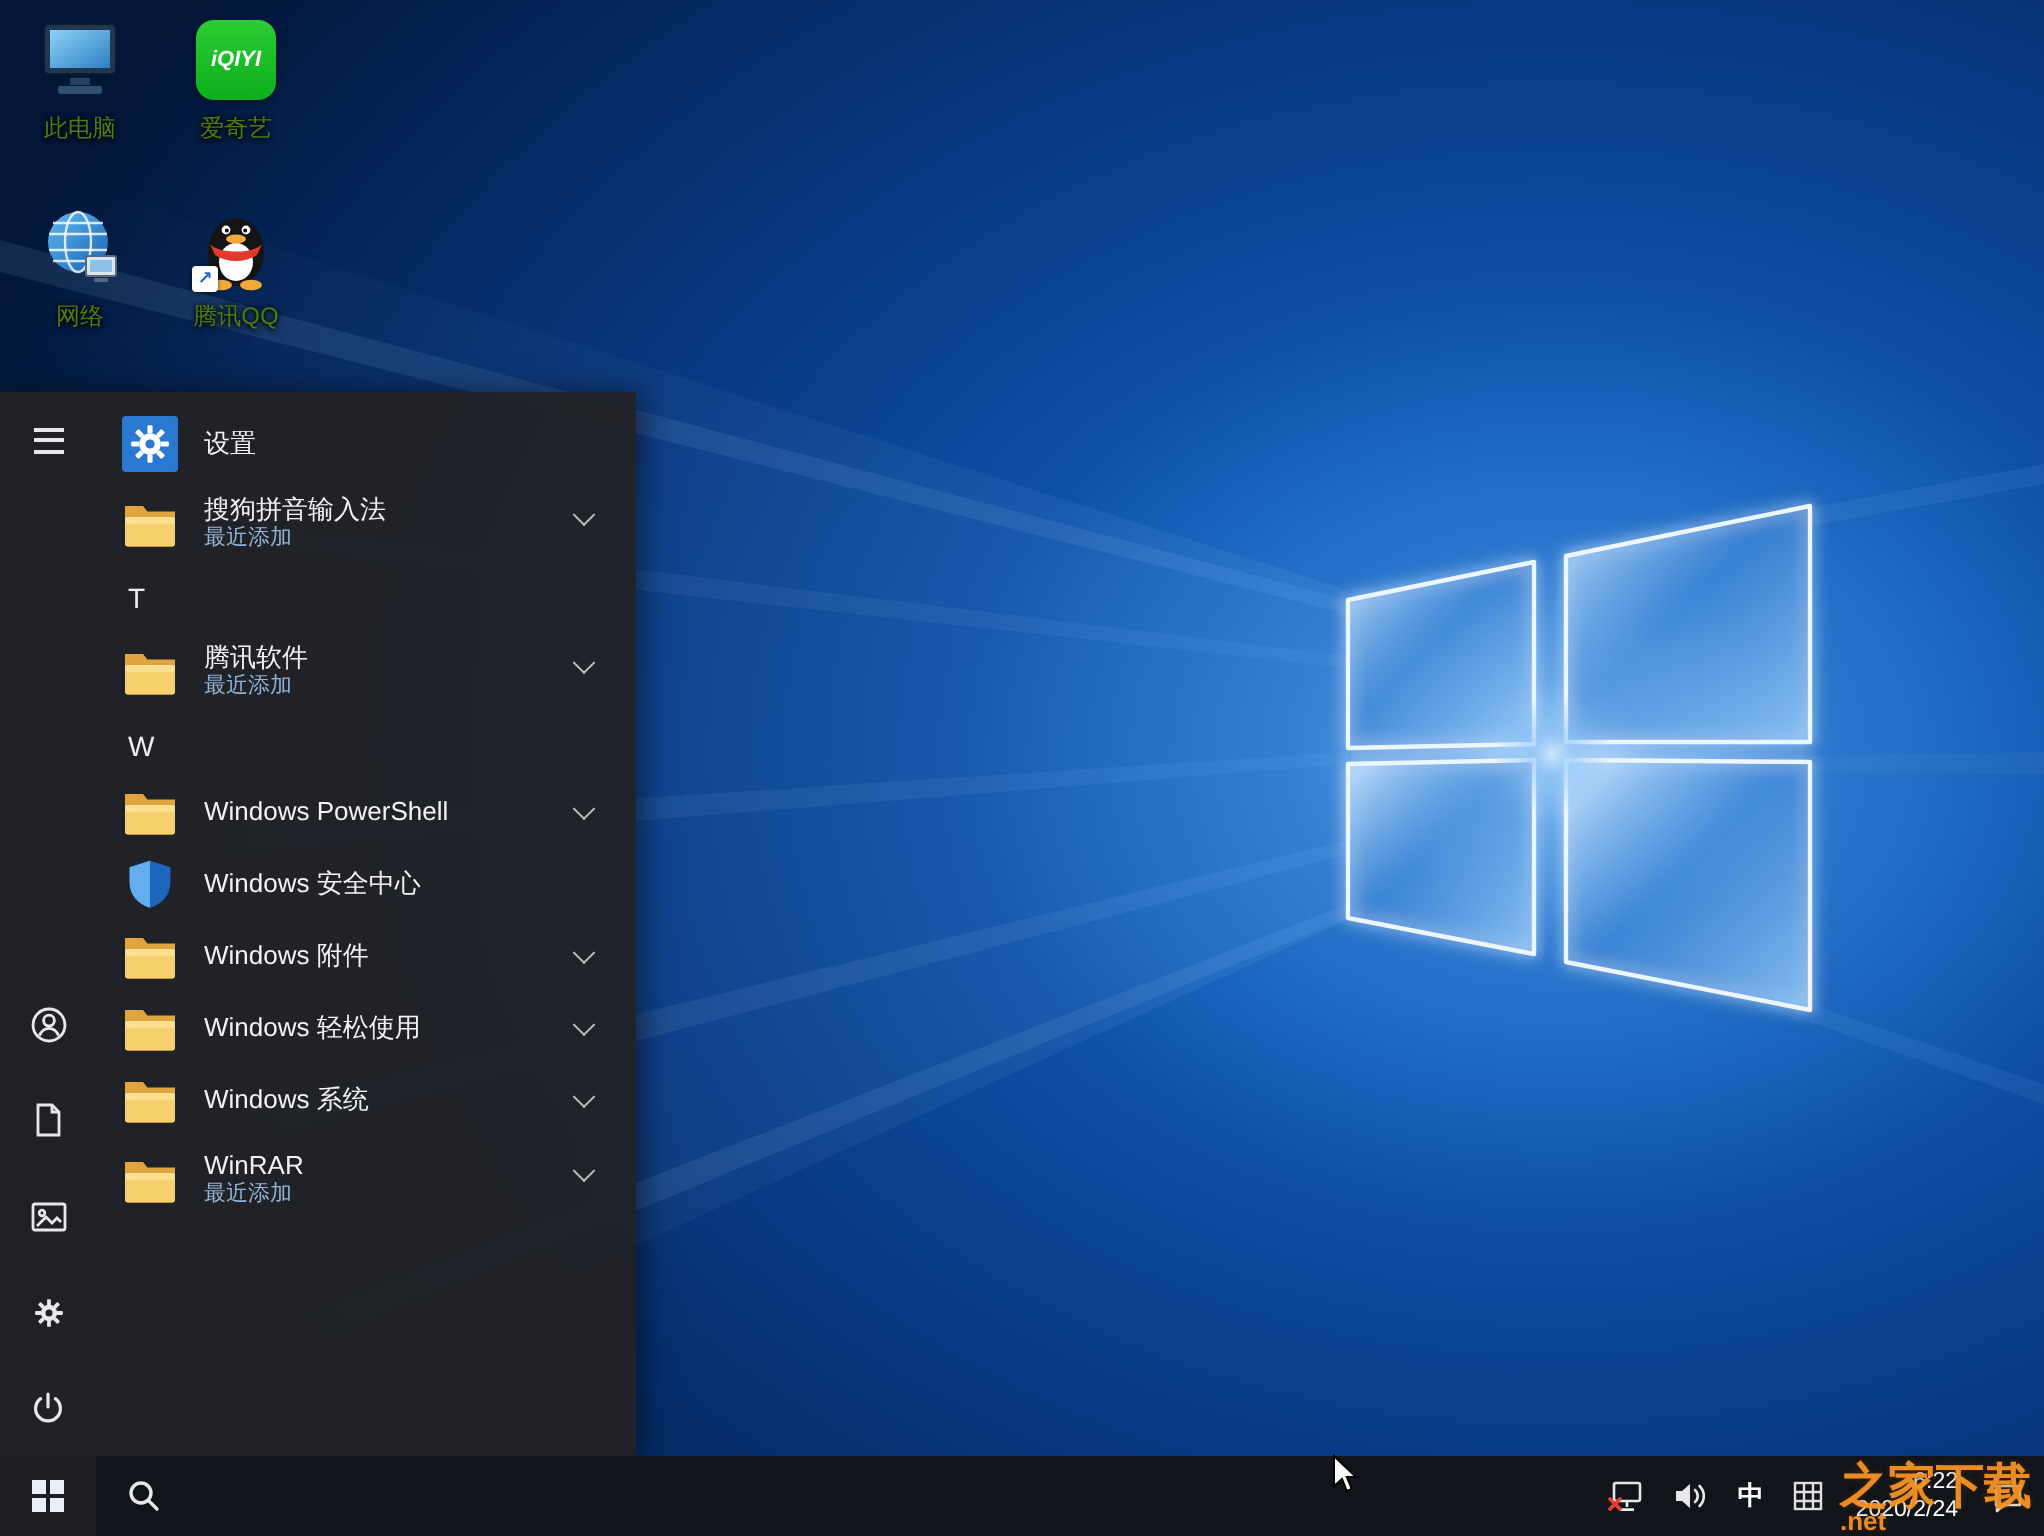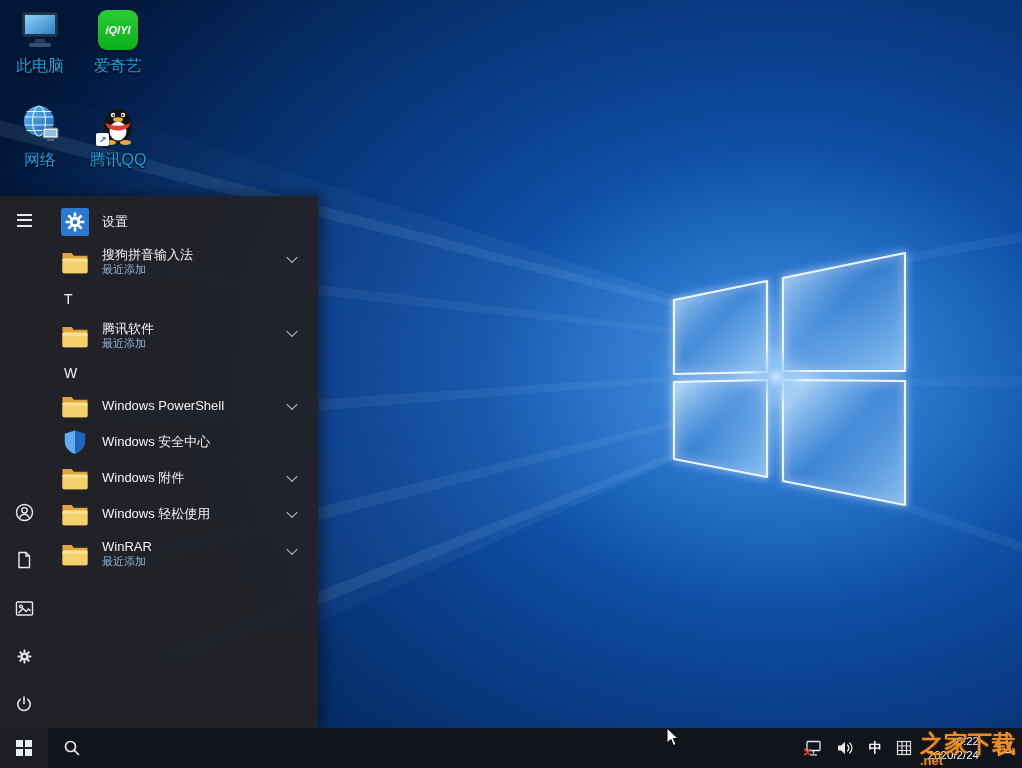--- a/index.html
+++ b/index.html
@@ -7,21 +7,21 @@
     font-family:"Liberation Sans","DejaVu Sans",sans-serif}
   .stage{position:relative;width:1022px;height:768px;overflow:hidden}
 
   
   .wallpaper{position:absolute;inset:0;z-index:0}
   .wallpaper svg{display:block;width:100%;height:100%}
 
   
   .desk-icon{position:absolute;width:76px;display:flex;flex-direction:column;align-items:center;gap:4px;z-index:2;cursor:pointer}
   .desk-icon .di-art{position:relative;width:46px;height:44px;display:flex;align-items:center;justify-content:center}
-  .di-label{font-size:16px;color:#0ea5e9;text-shadow:0 1px 3px #000,0 0 2px #000;white-space:nowrap}
+  .di-label{font-size:12px;color:#4d7c0f;text-shadow:0 1px 3px #000,0 0 2px #000;white-space:nowrap}
   .pos-thispc{left:2px;top:8px}
   .pos-iqiyi{left:80px;top:8px}
   .pos-network{left:2px;top:102px}
   .pos-qq{left:80px;top:102px}
   .iqiyi-tile{width:40px;height:40px;border-radius:9px;background:linear-gradient(180deg,#2bcc33,#0caf1d);
     display:flex;align-items:center;justify-content:center;box-shadow:0 1px 3px rgba(0,0,0,.5)}
   .iqiyi-text{color:#fff;font-weight:bold;font-style:italic;font-size:11px}
   .shortcut-badge{position:absolute;left:1px;bottom:0;width:13px;height:13px;background:#fff;border-radius:2px;
     display:flex;align-items:center;justify-content:center;font-size:9px;color:#1b66c9;font-weight:bold;
     box-shadow:0 0 2px rgba(0,0,0,.6);font-family:"DejaVu Sans",sans-serif}
@@ -381,20 +381,35 @@
       </svg>
 
     </span>
     <span class="mi-text">
       <span class="mi-label">Windows 轻松使用</span>
 
     </span>
     <span class="mi-chevron"></span>
   </div>
 
+  <div class="sm-item">
+    <span class="mi-icon">
+      <svg width="28" height="26" viewBox="0 0 28 26">
+        <path d="M1.5,4 h9 l2.2,2.8 H26.5 v16 a1.5,1.5 0 0 1 -1.5,1.5 h-22 a1.5,1.5 0 0 1 -1.5,-1.5 z" fill="#e0a53c"></path>
+        <rect x="1.5" y="9.5" width="25" height="14.8" rx="1.5" fill="#f7d06e"></rect>
+        <rect x="1.5" y="9.5" width="25" height="3.5" rx="1.5" fill="#fbe093"></rect>
+      </svg>
+
+    </span>
+    <span class="mi-text">
+      <span class="mi-label">Windows 系统</span>
+
+    </span>
+    <span class="mi-chevron"></span>
+  </div>
 
   <div class="sm-item two">
     <span class="mi-icon">
       <svg width="28" height="26" viewBox="0 0 28 26">
         <path d="M1.5,4 h9 l2.2,2.8 H26.5 v16 a1.5,1.5 0 0 1 -1.5,1.5 h-22 a1.5,1.5 0 0 1 -1.5,-1.5 z" fill="#e0a53c"></path>
         <rect x="1.5" y="9.5" width="25" height="14.8" rx="1.5" fill="#f7d06e"></rect>
         <rect x="1.5" y="9.5" width="25" height="3.5" rx="1.5" fill="#fbe093"></rect>
       </svg>
 
     </span>

